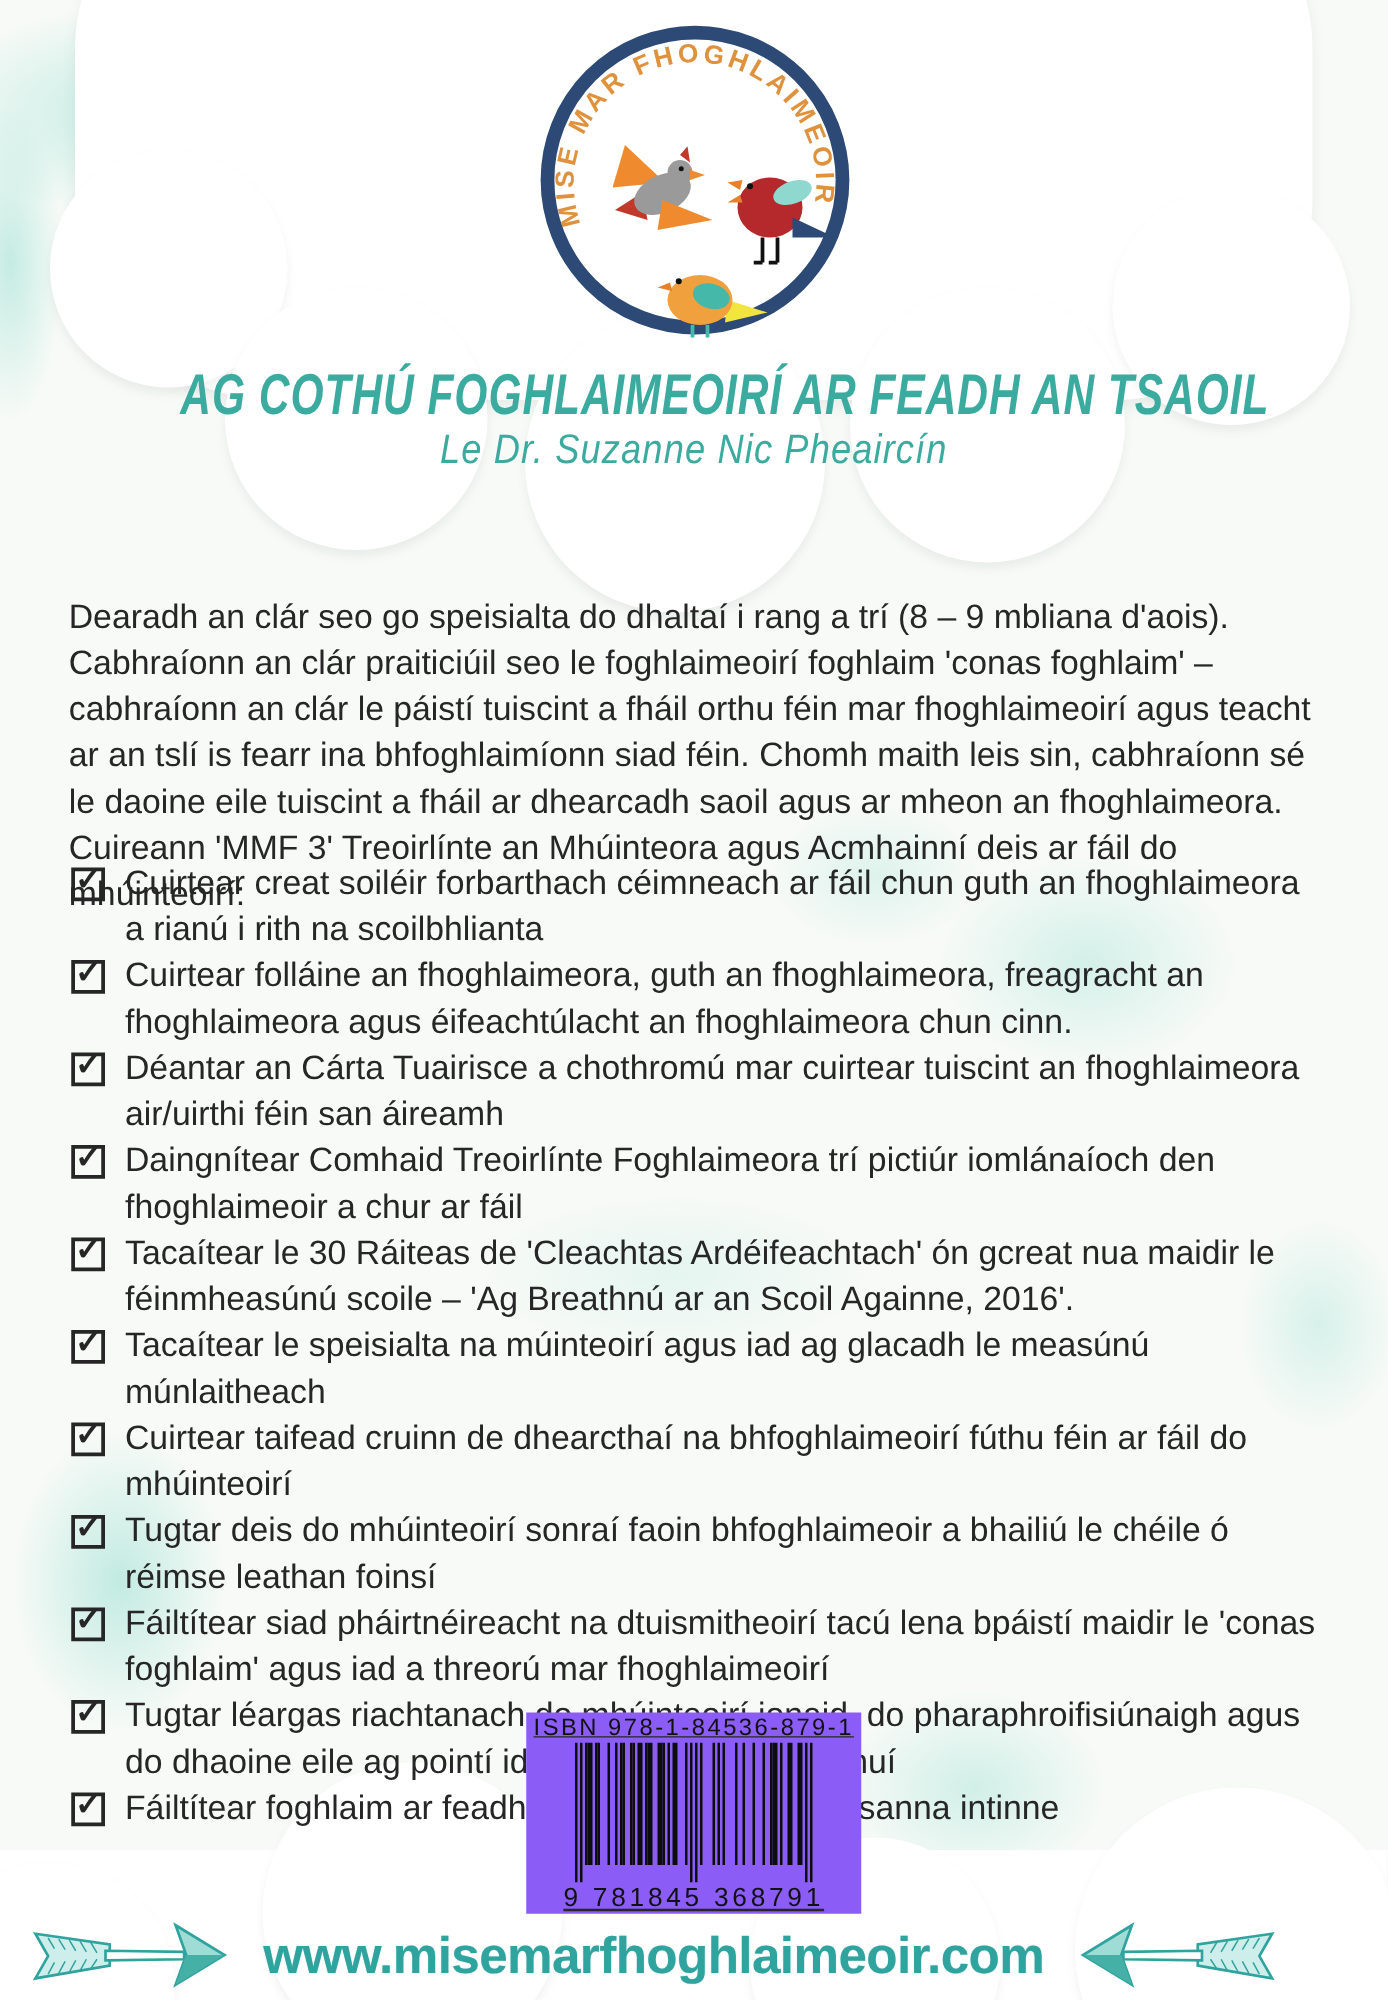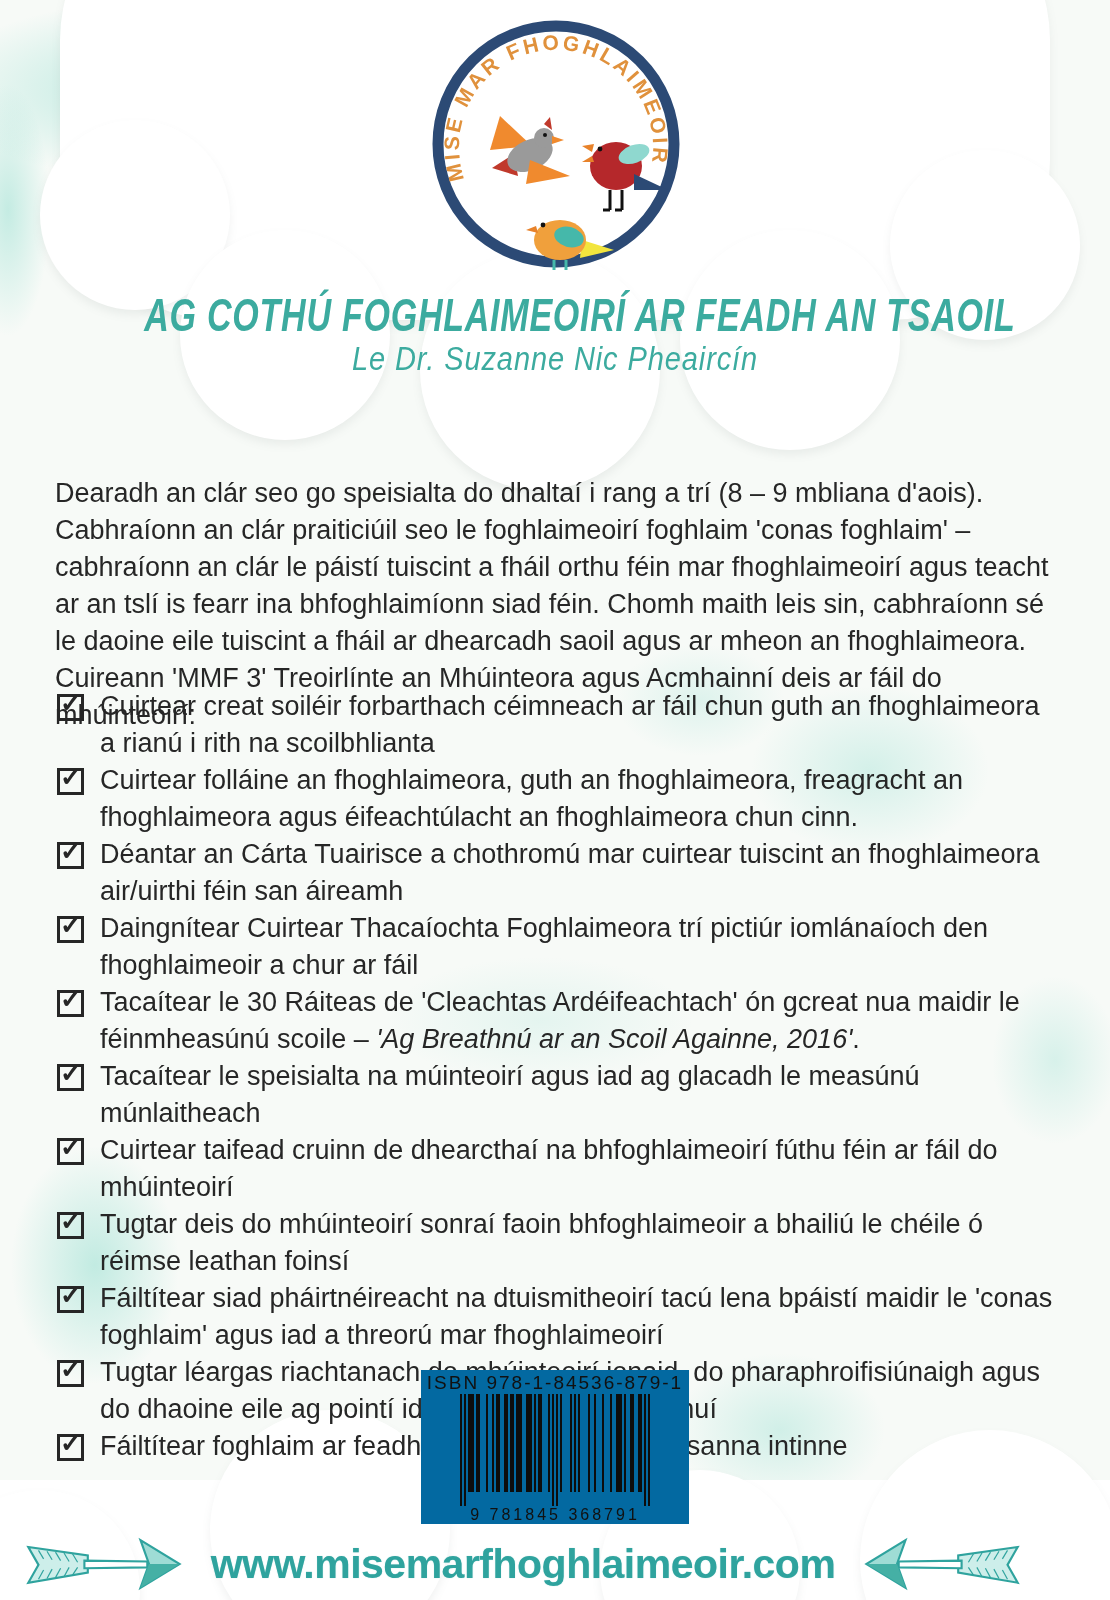--- a/index.html
+++ b/index.html
@@ -40,26 +40,26 @@
   }
   .checklist{position:absolute;top:688px;left:55px;width:1000px;}
   .check-item{display:flex;align-items:flex-start;margin-bottom:0;font-size:27px;line-height:37px;}
   .checkbox{
     flex:0 0 auto;width:21px;height:21px;border:3px solid #262626;margin:6px 16px 0 2px;
     display:flex;align-items:center;justify-content:center;position:relative;
   }
   .checkbox .tick{font-size:26px;line-height:1;position:absolute;top:-7px;left:0px;font-weight:bold;}
   .check-text{flex:1;}
   .b{font-weight:400;}
-  .i{font-style:italic;}
+  .i{}
 
   .isbn-block{position:absolute;top:1368px;left:0;width:1110px;text-align:center;}
   .isbn-label{font-size:19px;letter-spacing:2px;color:#111;}
-  .barcode-box{display:inline-block;background:#0369a1;padding:2px 6px 0 6px;margin-top:2px;}
-  .ean-numbers{font-size:16px;letter-spacing:3px;color:#111;margin-top:-4px;}
+  .barcode-box{display:inline-block;background:#8b5cf6;padding:2px 6px 0 6px;margin-top:2px;text-decoration:underline;}
+  .ean-numbers{font-size:21px;letter-spacing:3px;color:#111;margin-top:-4px;}
 
   .website-row{
     position:absolute;top:1528px;left:0;width:1046px;
     display:flex;align-items:center;justify-content:center;gap:28px;
   }
   .website{
     font-size:41px;font-weight:700;letter-spacing:-0.5px;color:#2fa39e;
     text-shadow:0 0 1px rgba(47,163,158,.4);
   }
   .arrow{width:170px;height:72px;flex:0 0 auto;}
@@ -154,21 +154,21 @@
       <div class="check-item">
         <span class="checkbox">
           <span class="tick">✓</span>
         </span>
         <span class="check-text"><span>Déantar an </span><span class="b">Cárta Tuairisce a chothromú</span><span> mar cuirtear tuiscint an fhoghlaimeora air/uirthi féin san áireamh</span></span>
       </div>
       <div class="check-item">
         <span class="checkbox">
           <span class="tick">✓</span>
         </span>
-        <span class="check-text"><span>Daingnítear </span><span class="b">Cuirtear Thacaíochta Foghlaimeora</span><span> trí pictiúr iomlánaíoch den fhoghlaimeoir a chur ar fáil</span></span>
+        <span class="check-text"><span>Daingnítear </span><span class="b">Comhaid Treoirlínte Foghlaimeora</span><span> trí pictiúr iomlánaíoch den fhoghlaimeoir a chur ar fáil</span></span>
       </div>
       <div class="check-item">
         <span class="checkbox">
           <span class="tick">✓</span>
         </span>
         <span class="check-text"><span>Tacaítear le </span><span class="b">30 Ráiteas de 'Cleachtas Ardéifeachtach' ón gcreat nua</span><span> maidir le féinmheasúnú scoile – </span><span class="i">'Ag Breathnú ar an Scoil Againne, 2016'</span><span>.</span></span>
       </div>
       <div class="check-item">
         <span class="checkbox">
           <span class="tick">✓</span>

